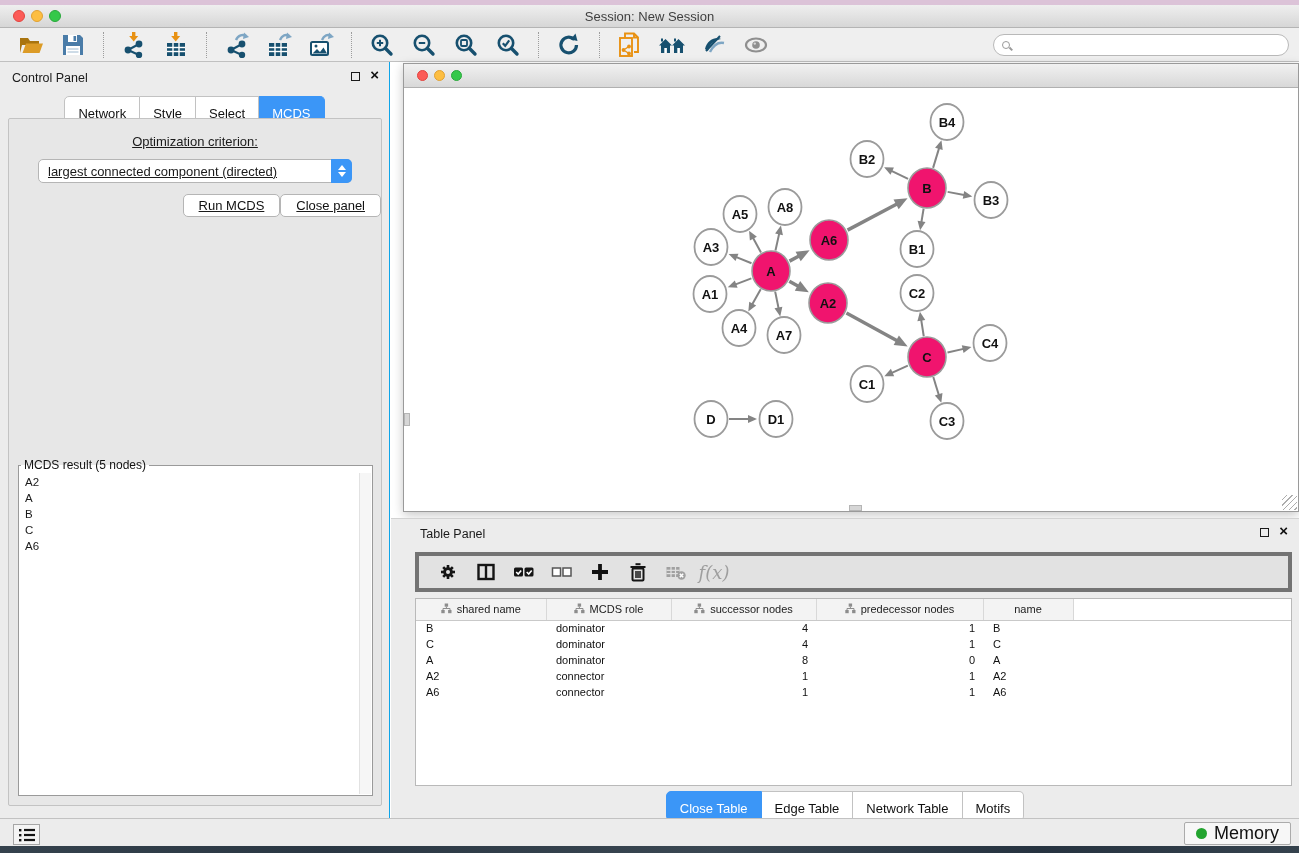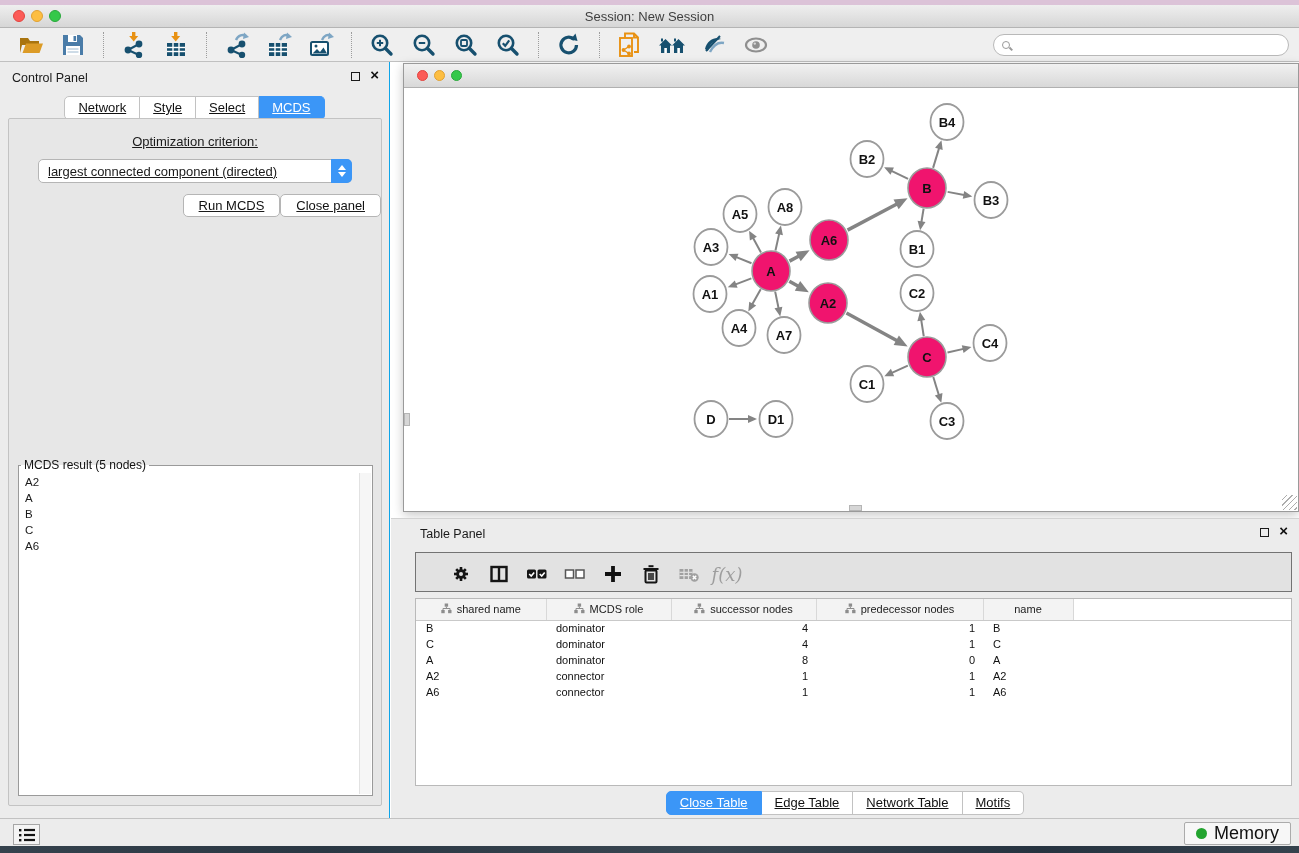--- a/index.html
+++ b/index.html
@@ -34,21 +34,21 @@
 .panel-title { font-size:12.5px; color:#1a1a1a; }
 .float-icon { display:inline-block; width:9px; height:9px; border:1.5px solid #1a1a1a; }
 .close-x { font-size:15px; font-weight:bold; color:#111; line-height:10px; }
 
 
 .cp-head { position:absolute; left:12px; top:9px; }
 .cp-float { position:absolute; right:29px; top:10px; }
 .cp-close { position:absolute; right:10px; top:8px; }
 .seg-tabs { display:flex; justify-content:center; }
 .cp-tabs { position:absolute; left:0; right:0; top:34px; }
-.seg { font-size:13px; padding:3px 13px 4px; background:#fff; border:1px solid #c2c2c2; border-left:none; color:#111;text-decoration:underline; }
+.seg { font-size:13px; padding:9px 13px 4px; background:#fff; border:1px solid #c2c2c2; border-left:none; color:#111; }
 .seg:first-child { border-left:1px solid #c2c2c2; border-radius:5px 0 0 5px; }
 .seg:last-child { border-radius:0 5px 5px 0; }
 .seg.active { background:#3b96f7; border-color:#3b96f7; color:#fff; }
 .cp-content { position:absolute; left:8px; right:7px; top:56px; bottom:12px; background:#e7e7e7; border:1px solid #c3c3c3; border-radius:2px;text-decoration:underline; }
 .opt-label { margin-top:15px; text-align:center; font-size:13px; }
 .mac-select { position:relative; margin:10px auto 0; width:314px; height:24px; background:#fff; border:1px solid #b5b5b5; border-radius:5px; display:flex; align-items:center; padding:0 26px 0 9px; font-size:13px; }
 .mac-select .val { white-space:nowrap; overflow:hidden; }
 .stepper { position:absolute; right:-1px; top:-1px; width:21px; height:24px; background:#3b96f7; border-radius:0 5px 5px 0; display:flex; flex-direction:column; align-items:center; justify-content:center; gap:2px; }
 .chev-up { width:0; height:0; border-left:4px solid transparent; border-right:4px solid transparent; border-bottom:5px solid #fff; }
 .chev-dn { width:0; height:0; border-left:4px solid transparent; border-right:4px solid transparent; border-top:5px solid #fff; }
@@ -71,21 +71,21 @@
 .net-canvas { position:absolute; left:0; top:25px; right:0; bottom:0; overflow:hidden;font-weight:bold; }
 .net-thumb-left { position:absolute; left:0; top:349px; width:6px; height:13px; background:#d6d6d6; border:1px solid #b5b5b5; }
 .net-thumb-bottom { position:absolute; left:445px; bottom:0; width:13px; height:6px; background:#d6d6d6; border:1px solid #b5b5b5; }
 .resize-grip { position:absolute; right:1px; bottom:1px; width:15px; height:15px; background:repeating-linear-gradient(135deg, transparent 0 3px, #adadad 3px 4px); }
 
 
 .table-panel { position:absolute; left:0; top:456px; width:908px; height:300px; background:#ececec; border-top:1px solid #d2d2d2; }
 .tp-head { position:absolute; left:29px; top:8px; }
 .tp-float { position:absolute; right:30px; top:9px; }
 .tp-close { position:absolute; right:11px; top:7px; }
-.tp-toolbar { position:absolute; left:24px; right:7px; top:33px; height:40px; background:#e2e2e2; border:1px solid #737373; display:flex; align-items:flex-end; padding-left:26px; }
+.tp-toolbar { position:absolute; left:24px; right:7px; top:33px; height:40px; background:#e2e2e2; border:4px solid #737373; display:flex; align-items:center; padding-left:10px; }
 .tp-tool { width:38px; height:34px; display:flex; align-items:center; justify-content:center; }
 .fx { font-family:"DejaVu Serif",serif; font-style:italic; font-size:18px; color:#9e9e9e; }
 .tp-table-wrap { position:absolute; left:24px; right:7px; top:79px; height:188px; background:#fff; border:1px solid #b9b9b9; overflow:hidden; }
 table.node-table { border-collapse:collapse; table-layout:fixed; width:100%; }
 table.node-table th { height:21px; background:#f3f3f3; border-right:1px solid #d8d8d8; border-bottom:1px solid #c9c9c9; font-weight:normal; font-size:11px; text-align:center; color:#222; }
 table.node-table th.fill { background:#fff; border:none; border-bottom:1px solid #c9c9c9; }
 table.node-table td { height:16px; font-size:11px; padding:0 8px; color:#111; }
 table.node-table td.l { text-align:left; padding-left:10px; }
 table.node-table td.r { text-align:right; }
 .hicon { display:inline-block; vertical-align:-1px; margin-right:5px; }

